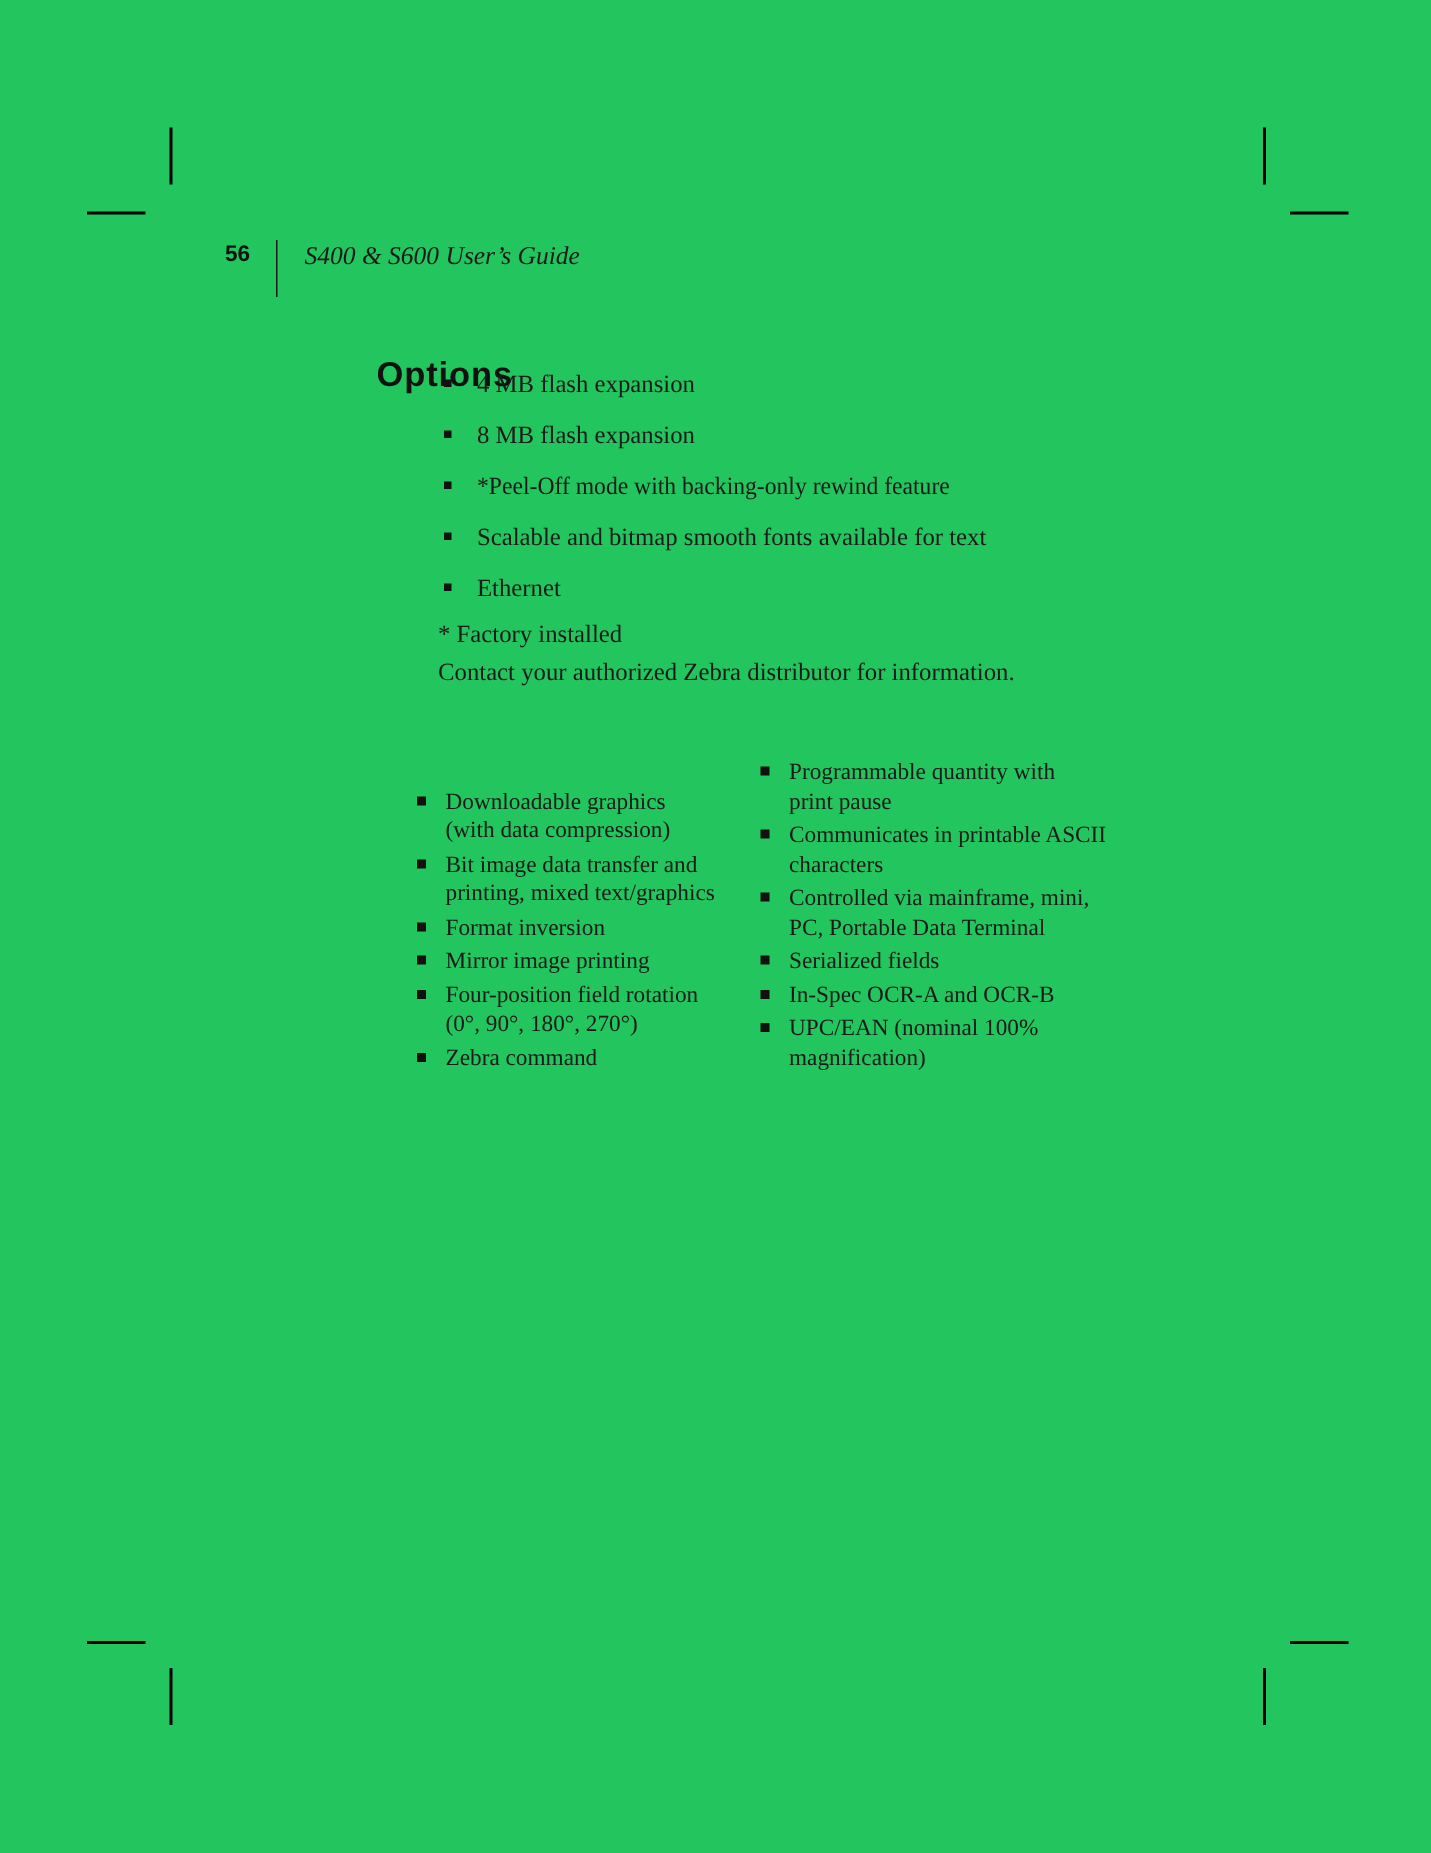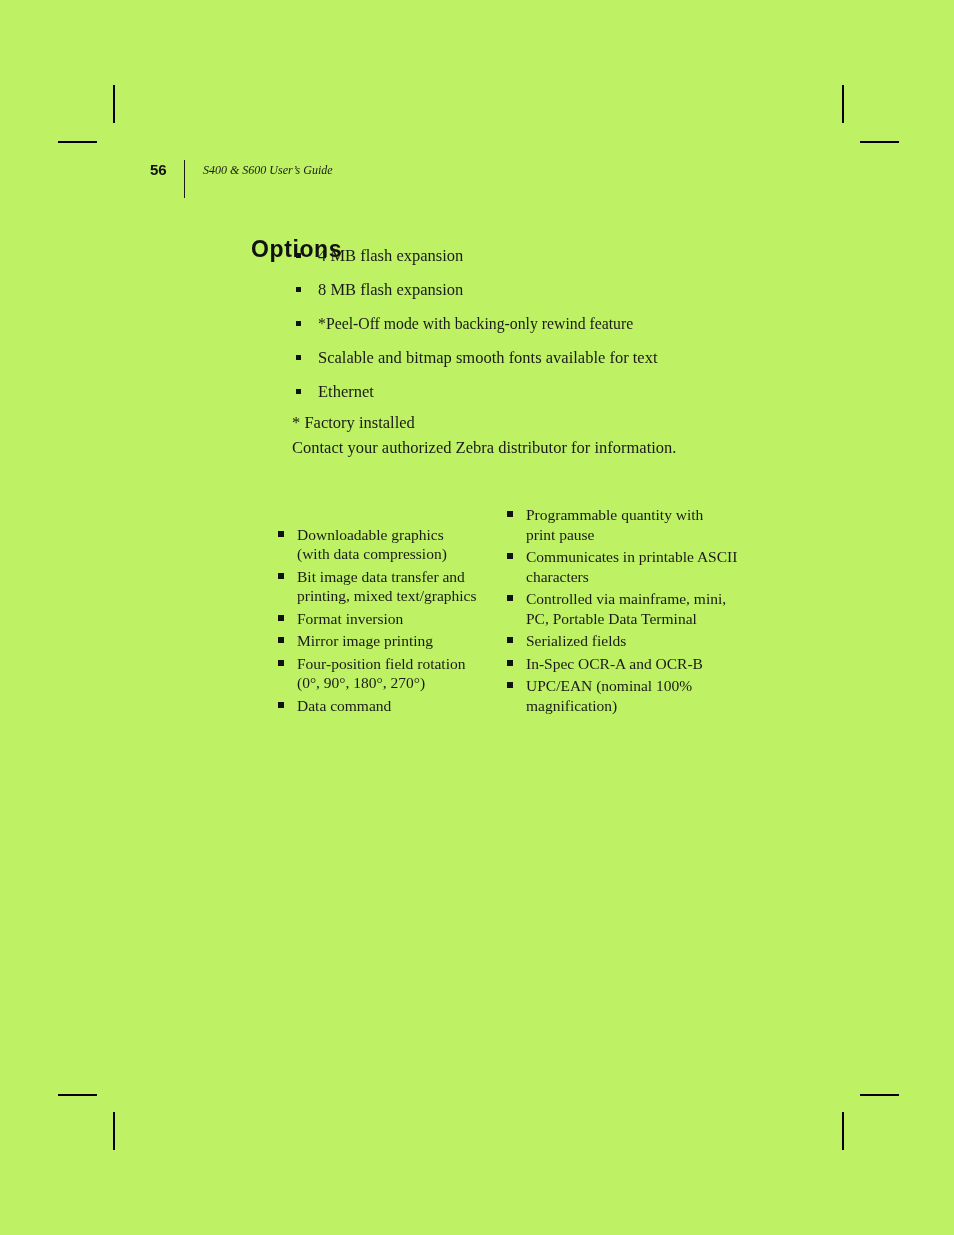--- a/index.html
+++ b/index.html
@@ -10,21 +10,21 @@
   }
   body {
     font-family: "Liberation Serif", "DejaVu Serif", serif;
     color: #1a1a1a;
     -webkit-font-smoothing: antialiased;
   }
   .page {
     position: relative;
     width: 954px;
     height: 1235px;
-    background: #bef264;
+    background: #22c55e;
     overflow: hidden;
   }
 
   
   .crop {
     position: absolute;
     background: #000000;
   }
   .crop.v { width: 2px; }
   .crop.h { height: 2px; }
@@ -59,21 +59,21 @@
     width: 1px;
     height: 38px;
     background: #1a1a1a;
     margin-left: 4px;
     margin-right: 0;
     align-self: flex-start;
   }
   .header-title {
     font-family: "Liberation Serif", "DejaVu Serif", serif;
     font-style: italic;
-    font-size: 12px;
+    font-size: 17px;
     line-height: 21px;
     color: #1a1a1a;
     margin-left: 18px;
     white-space: pre;
   }
 
   
   .h-section {
     position: absolute;
     font-family: "Liberation Sans", "DejaVu Sans", sans-serif;
@@ -244,21 +244,21 @@
         <span class="sq"></span>
         <span>Mirror image printing</span>
       </div>
       <div class="zpl-item">
         <span class="sq"></span>
         <span>Four-position field rotation</span>
         <span class="l2">(0°, 90°, 180°, 270°)</span>
       </div>
       <div class="zpl-item">
         <span class="sq"></span>
-        <span>Data command</span>
+        <span>Zebra command</span>
       </div>
     </div>
 
     <div class="zpl-spacer"></div>
 
     <div class="zpl-col right">
       <div class="zpl-item">
         <span class="sq"></span>
         <span>Programmable quantity with</span>
         <span class="l2">print pause</span>

